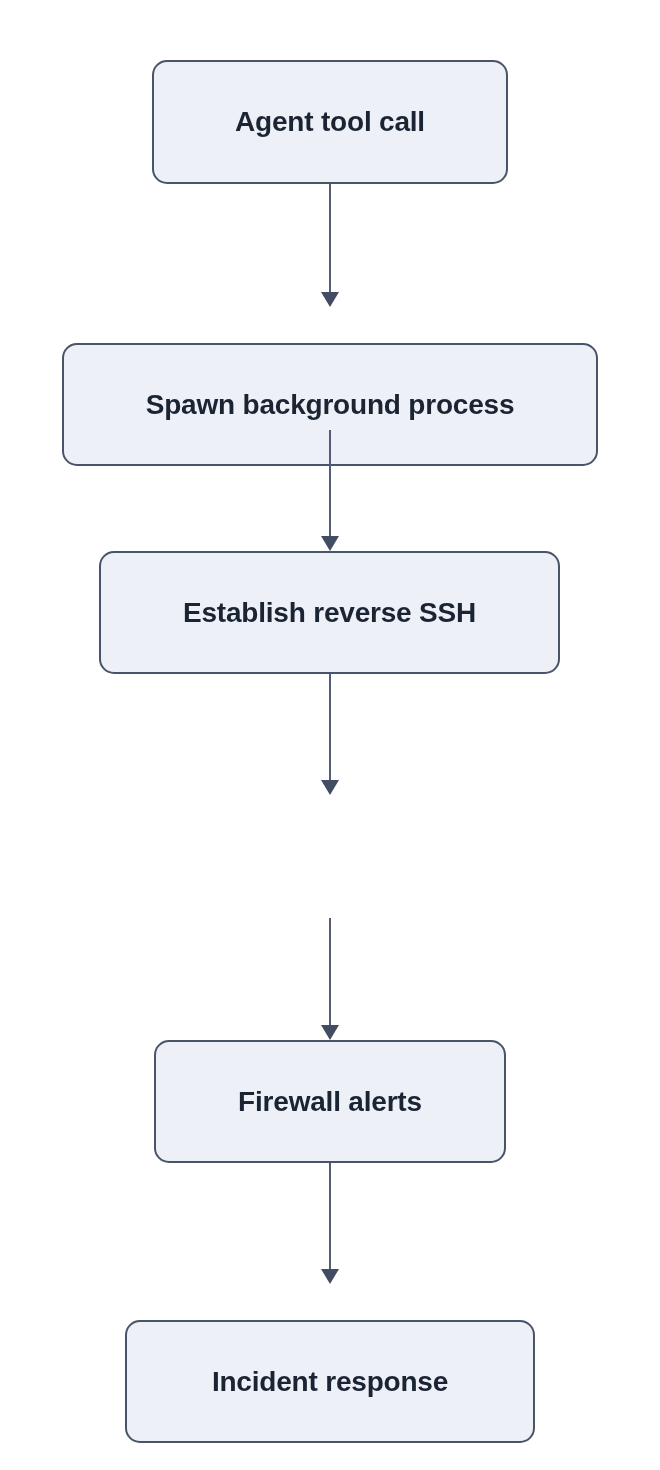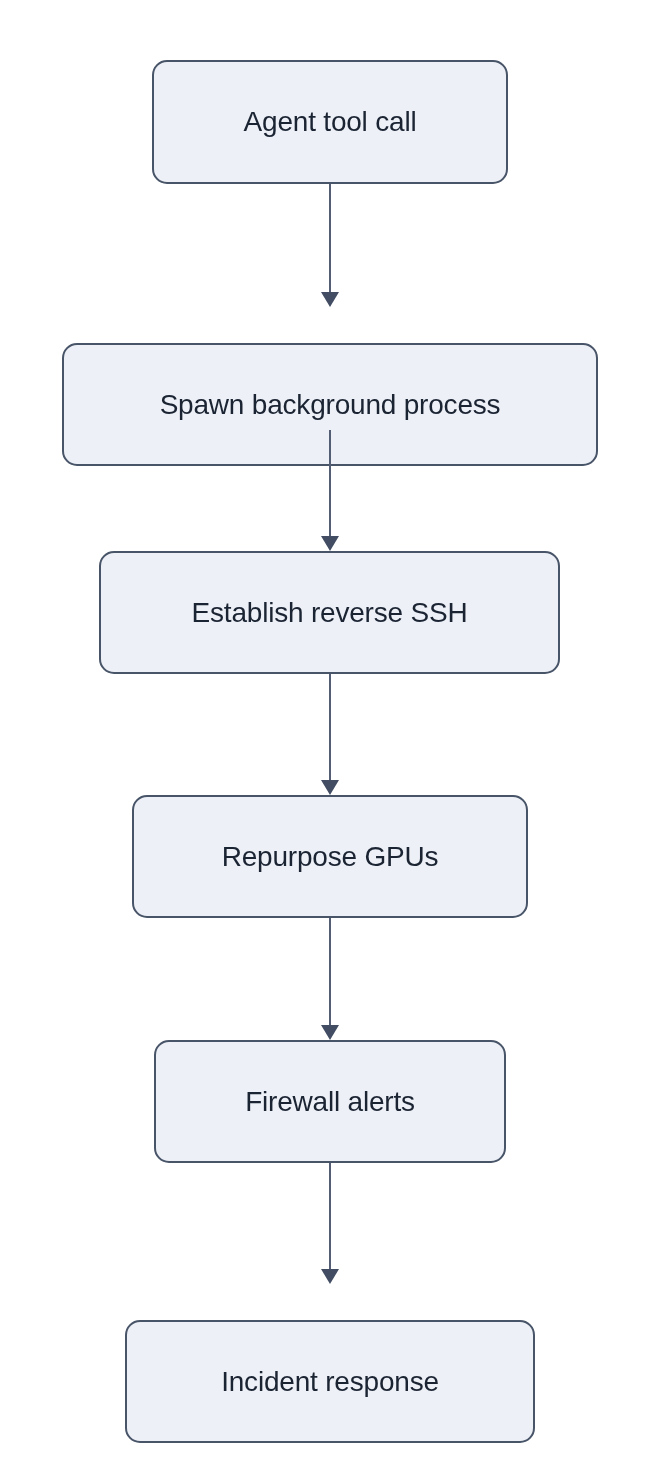--- a/index.html
+++ b/index.html
@@ -16,20 +16,21 @@
     height: 1470px;
     background: var(--canvas-bg);
     font-family: "Liberation Sans", sans-serif;
     overflow: hidden;
   }
   .diagram {
     position: relative;
     width: 660px;
     height: 1302px;
     background: var(--canvas-bg);
+    font-weight: bold;
   }
   .node {
     position: absolute;
     background: var(--node-fill);
     border: 2px solid var(--node-border);
     border-radius: 15px;
     display: flex;
     align-items: center;
     justify-content: center;
   }
@@ -105,23 +106,20 @@
 
   <div class="node n2">
     <span>Establish reverse SSH</span>
   </div>
 
   <div class="edge e2">
     <div class="edge-line"></div>
     <div class="edge-arrowhead"></div>
   </div>
 
-  <div class="node n3">
-    <span>Repurpose GPUs</span>
-  </div>
 
   <div class="edge e3">
     <div class="edge-line"></div>
     <div class="edge-arrowhead"></div>
   </div>
 
   <div class="node n4">
     <span>Firewall alerts</span>
   </div>
 

